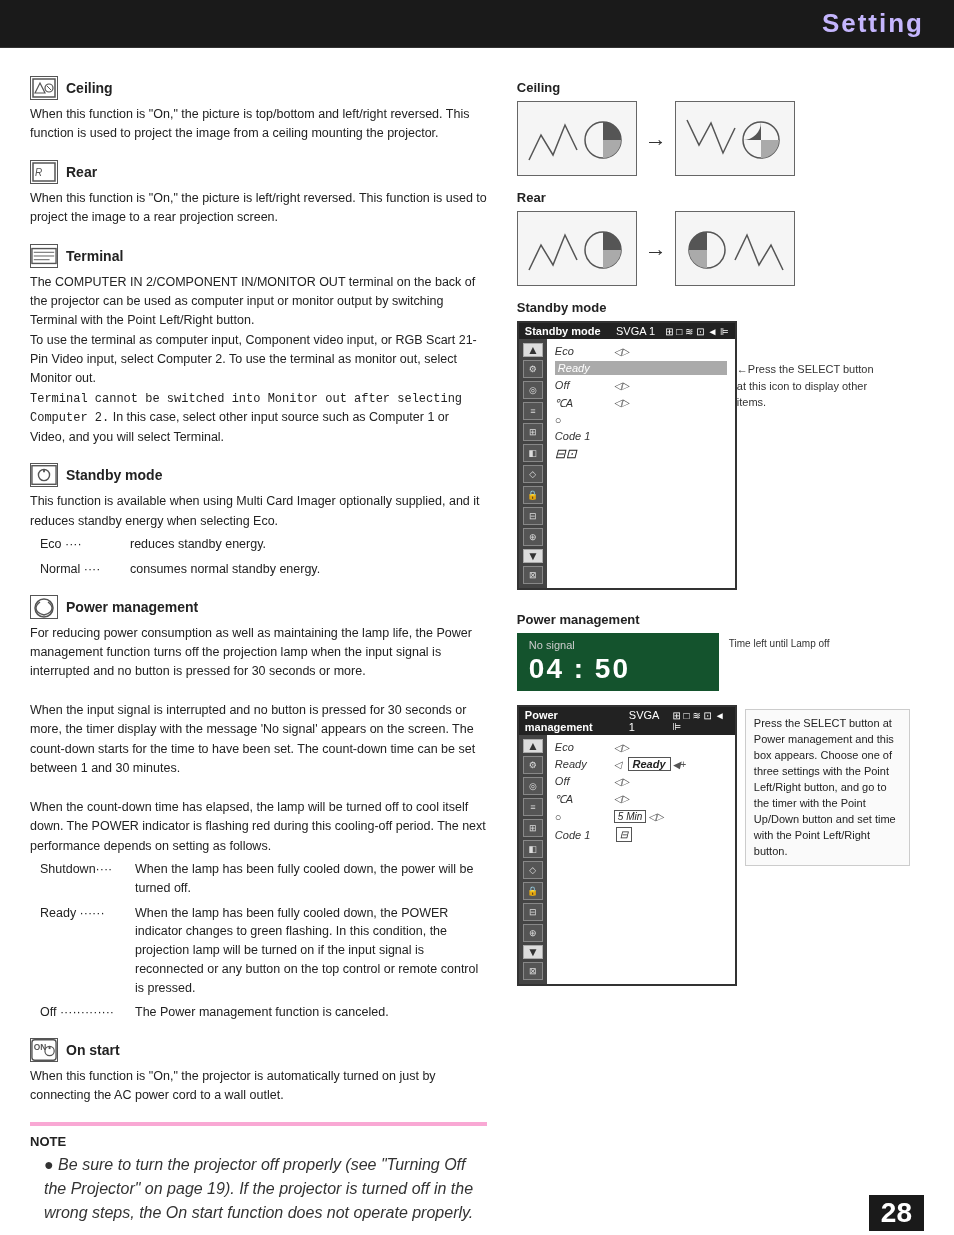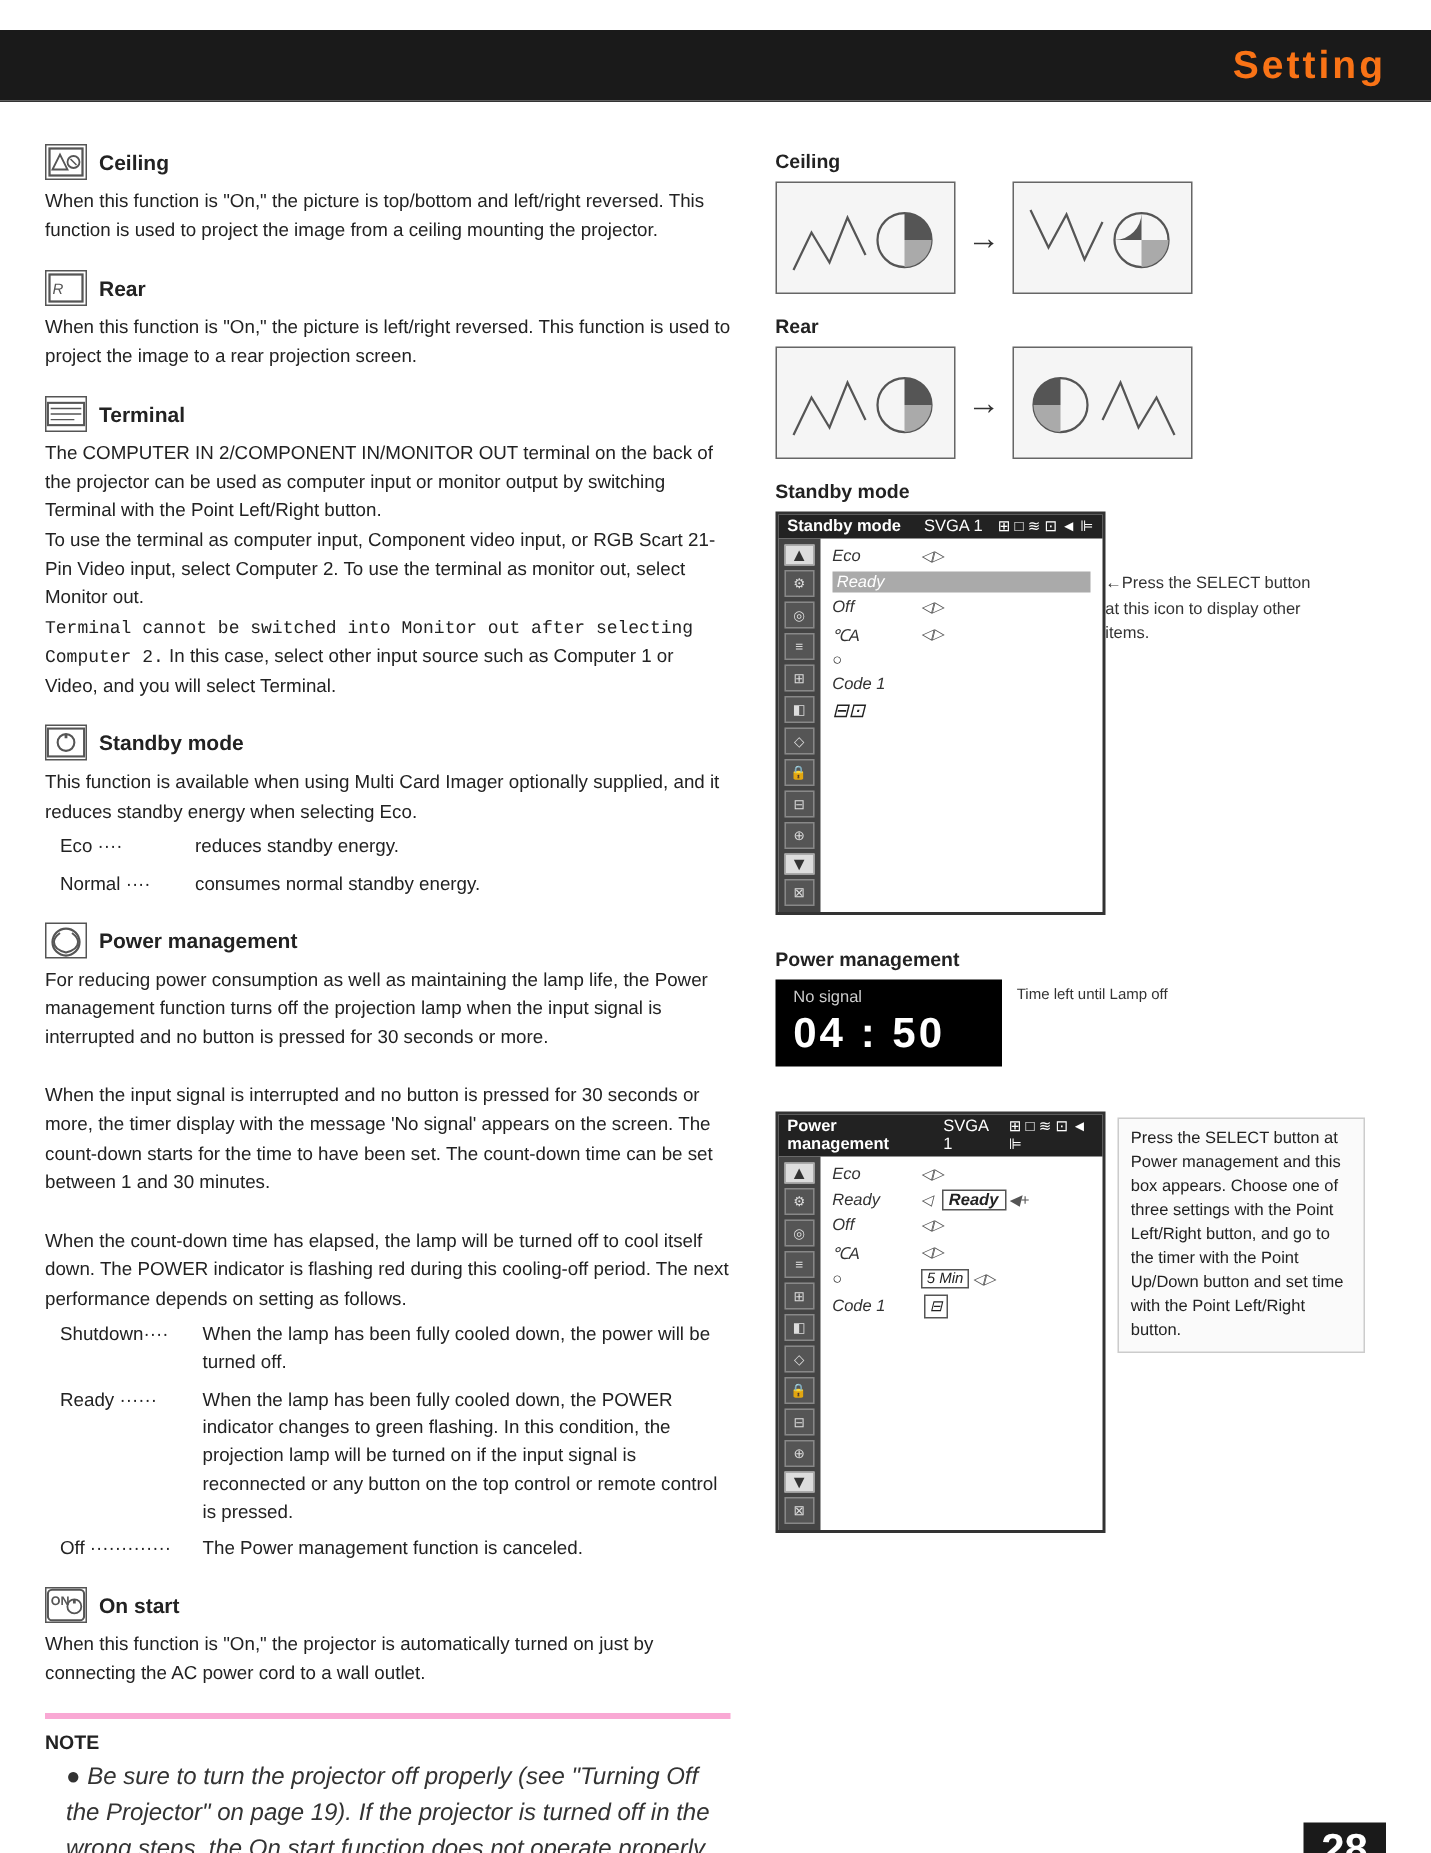--- a/index.html
+++ b/index.html
@@ -9,27 +9,26 @@
       background: #fff;
       font-family: Arial, Helvetica, sans-serif;
       font-size: 13px;
       color: #222;
       position: relative;
     }
 
     
     .page-header {
       background: #1a1a1a;
-      color: #f97316;
+      color: #c4b5fd;
       text-align: right;
       padding: 8px 30px;
       font-size: 26px;
       font-weight: bold;
       letter-spacing: 2px;
-      margin-top: 20px;
     }
 
     
     .main-content {
       display: flex;
       gap: 0;
       padding: 20px 30px 20px 30px;
     }
 
     .left-col {
@@ -183,25 +182,25 @@
     }
 
     .panel-row-arrows {
       font-size: 10px;
       color: #555;
       margin-left: 4px;
     }
 
     
     .no-signal-box {
-      background: #000000;
+      background: #14532d;
       color: #fff;
       padding: 6px 12px;
-      width: 151px;
-      margin-bottom: 20px;
+      width: 202px;
+      margin-bottom: 4px;
     }
 
     .no-signal-text {
       font-size: 11px;
       color: #ccc;
       margin-bottom: 2px;
     }
 
     .no-signal-timer {
       font-size: 28px;

